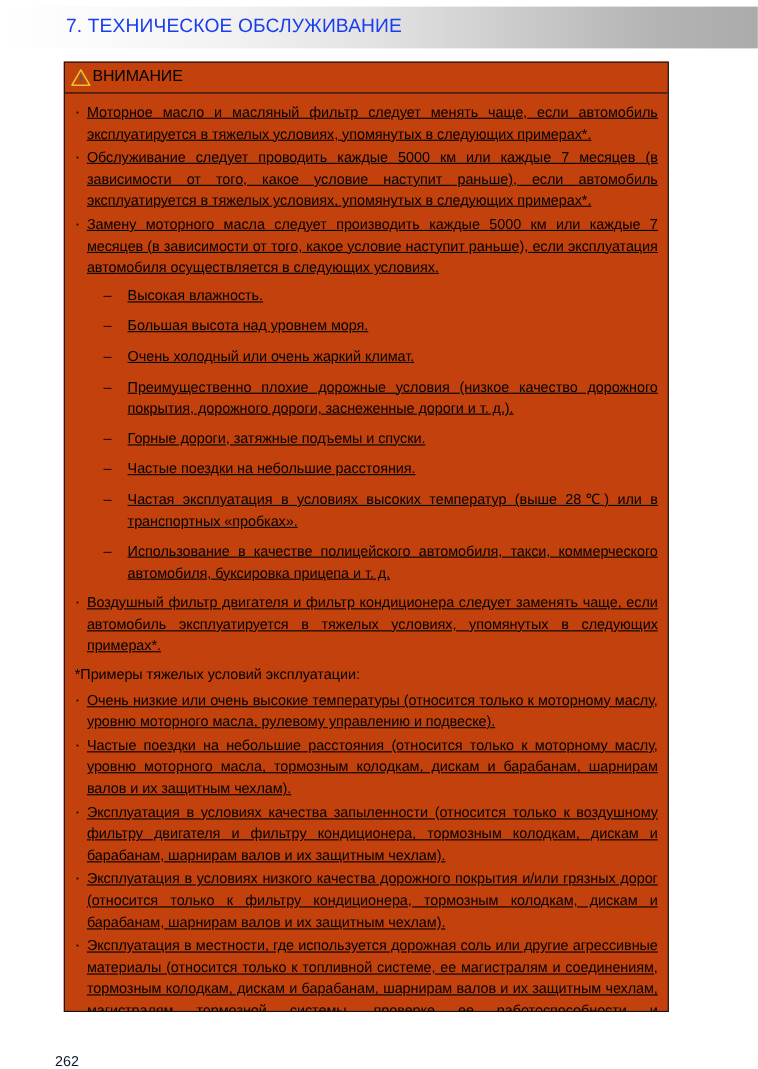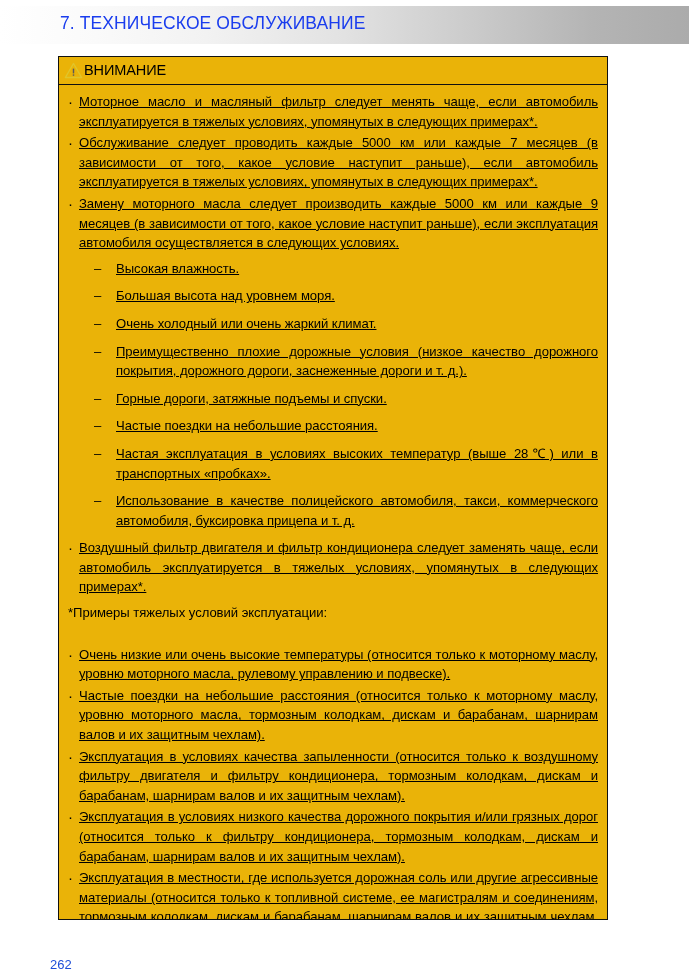--- a/index.html
+++ b/index.html
@@ -46,21 +46,21 @@
 
   
   .warn-box {
     position: absolute;
     left: 58px;
     top: 56px;
     width: 550px;
     height: 864px;
     border: 1.6px solid #111111;
     box-sizing: border-box;
-    background: #eab308;
+    background: #c2410c;
     overflow: hidden;
   }
   .warn-head {
     height: 28px;
     border-bottom: 1.4px solid #111111;
     display: flex;
     align-items: center;
     padding-left: 5px;
     box-sizing: border-box;
   }
@@ -126,33 +126,33 @@
   .dash-mark {
     flex: 0 0 auto;
     width: 22px;
     font-size: 13.1px;
     line-height: 19.6px;
   }
 
   .note-line {
     font-size: 13.1px;
     line-height: 19.6px;
-    margin: 6px 0 22px 2px;
+    margin: 6px 0 4px 2px;
     letter-spacing: -0.05px;
   }
 
   .gap-before { margin-top: 6px; }
 
   
   .page-number {
     position: absolute;
     left: 50px;
     top: 957px;
     font-size: 13px;
-    color: #1d4ed8;
+    color: #0f172a;
   }
 </style>
 </head>
 <body>
 
 <div class="header-band"></div>
 <div class="header-title">7. ТЕХНИЧЕСКОЕ ОБСЛУЖИВАНИЕ</div>
 
 <div class="warn-box">
 
@@ -170,21 +170,21 @@
     <div class="bullet-row">
       <span class="bullet-mark dot">·</span>
       <span class="bullet-text">Моторное масло и масляный фильтр следует менять чаще, если автомобиль эксплуатируется в тяжелых условиях, упомянутых в следующих примерах*.</span>
     </div>
     <div class="bullet-row">
       <span class="bullet-mark dot">·</span>
       <span class="bullet-text">Обслуживание следует проводить каждые 5000 км или каждые 7 месяцев (в зависимости от того, какое условие наступит раньше), если автомобиль эксплуатируется в тяжелых условиях, упомянутых в следующих примерах*.</span>
     </div>
     <div class="bullet-row">
       <span class="bullet-mark dot">·</span>
-      <span class="bullet-text">Замену моторного масла следует производить каждые 5000 км или каждые 9 месяцев (в зависимости от того, какое условие наступит раньше), если эксплуатация автомобиля осуществляется в следующих условиях.</span>
+      <span class="bullet-text">Замену моторного масла следует производить каждые 5000 км или каждые 7 месяцев (в зависимости от того, какое условие наступит раньше), если эксплуатация автомобиля осуществляется в следующих условиях.</span>
     </div>
 
     <div class="dash-row gap-before">
       <span class="dash-mark">–</span>
       <span class="bullet-text no-justify">Высокая влажность.</span>
     </div>
     <div class="dash-row">
       <span class="dash-mark">–</span>
       <span class="bullet-text no-justify">Большая высота над уровнем моря.</span>
     </div>

